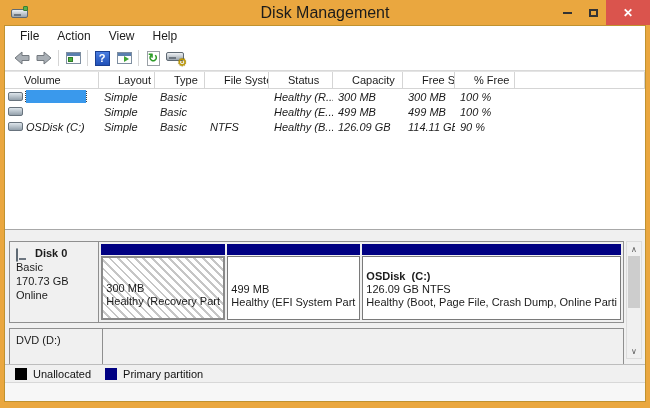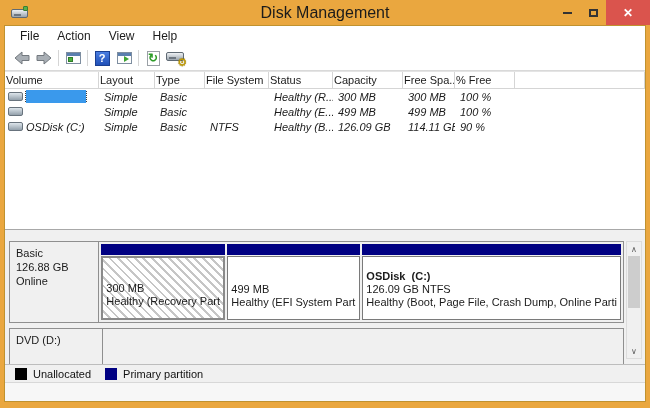--- a/index.html
+++ b/index.html
@@ -56,22 +56,22 @@
   .disk-gear .drive-glyph { margin-top:1px; }
   .disk-gear .gear { position:absolute; right:-3px; bottom:-3px; font-size:11px;
     color:#c8a000; line-height:1; text-shadow:0 0 1px #6b5600; }
 
   
   .vlist { height:158px; background:#fff; position:relative; font-size:11px; color:#1b1b1b; }
   .vrow, .vheader { display:grid;
     grid-template-columns:94px 56px 50px 64px 64px 70px 52px 60px auto;
     align-items:center; }
   .vheader { height:18px; border-top:1px solid #e4e4e4; border-bottom:1px solid #d5d5d5; }
-  .vheader .hcell { height:100%; display:flex; align-items:center; padding-left:1px;
-    border-right:1px solid #d5d5d5; overflow:hidden; white-space:nowrap; }
+  .vheader .hcell { height:100%; display:flex; align-items:center; padding-left:9px;
+    border-right:1px solid #d5d5d5; overflow:hidden; white-space:nowrap;margin-left:10px; }
   .vheader .hcell.last { border-right:1px solid #d5d5d5; }
   .vrow { height:15px; }
   .vrow .cell { padding-left:5px; white-space:nowrap; overflow:hidden;font-style:italic; }
   .vol-cell { display:flex; align-items:center; gap:3px; padding-left:3px !important; }
   .vol-ico { width:15px; height:9px; flex:0 0 auto;
     background:linear-gradient(#dde5eb,#93a0ab); border:1px solid #68737d; border-radius:2px; }
   .sel-box { width:60px; height:13px; background:#3A99EC; outline:1px dotted #3a3a3a; }
 
   
   .splitter { height:10px; background:#f0f0f0; border-top:1px solid #a8a8a8; }
@@ -254,22 +254,26 @@
         <div class="cell"></div>
       </div>
     </div>
 
     <div class="splitter"></div>
 
     <div class="bottom-panel">
 
       <div class="disk-row">
         <div class="disk-label">
+          <div class="dl-title">
+            <span class="dl-ico"><span class="drive-glyph" style="margin-top:2px;"></span></span>
+            <span>Disk 0</span>
+          </div>
           <div>Basic</div>
-          <div>126.88 GB</div>
+          <div>170.73 GB</div>
           <div>Online</div>
         </div>
         <div class="disk-graphics">
           <div class="pblock p1">
             <div class="pstrip"></div>
             <div class="pbody hatched">
               <div>300 MB</div>
               <div>Healthy (Recovery Parti</div>
             </div>
           </div>

